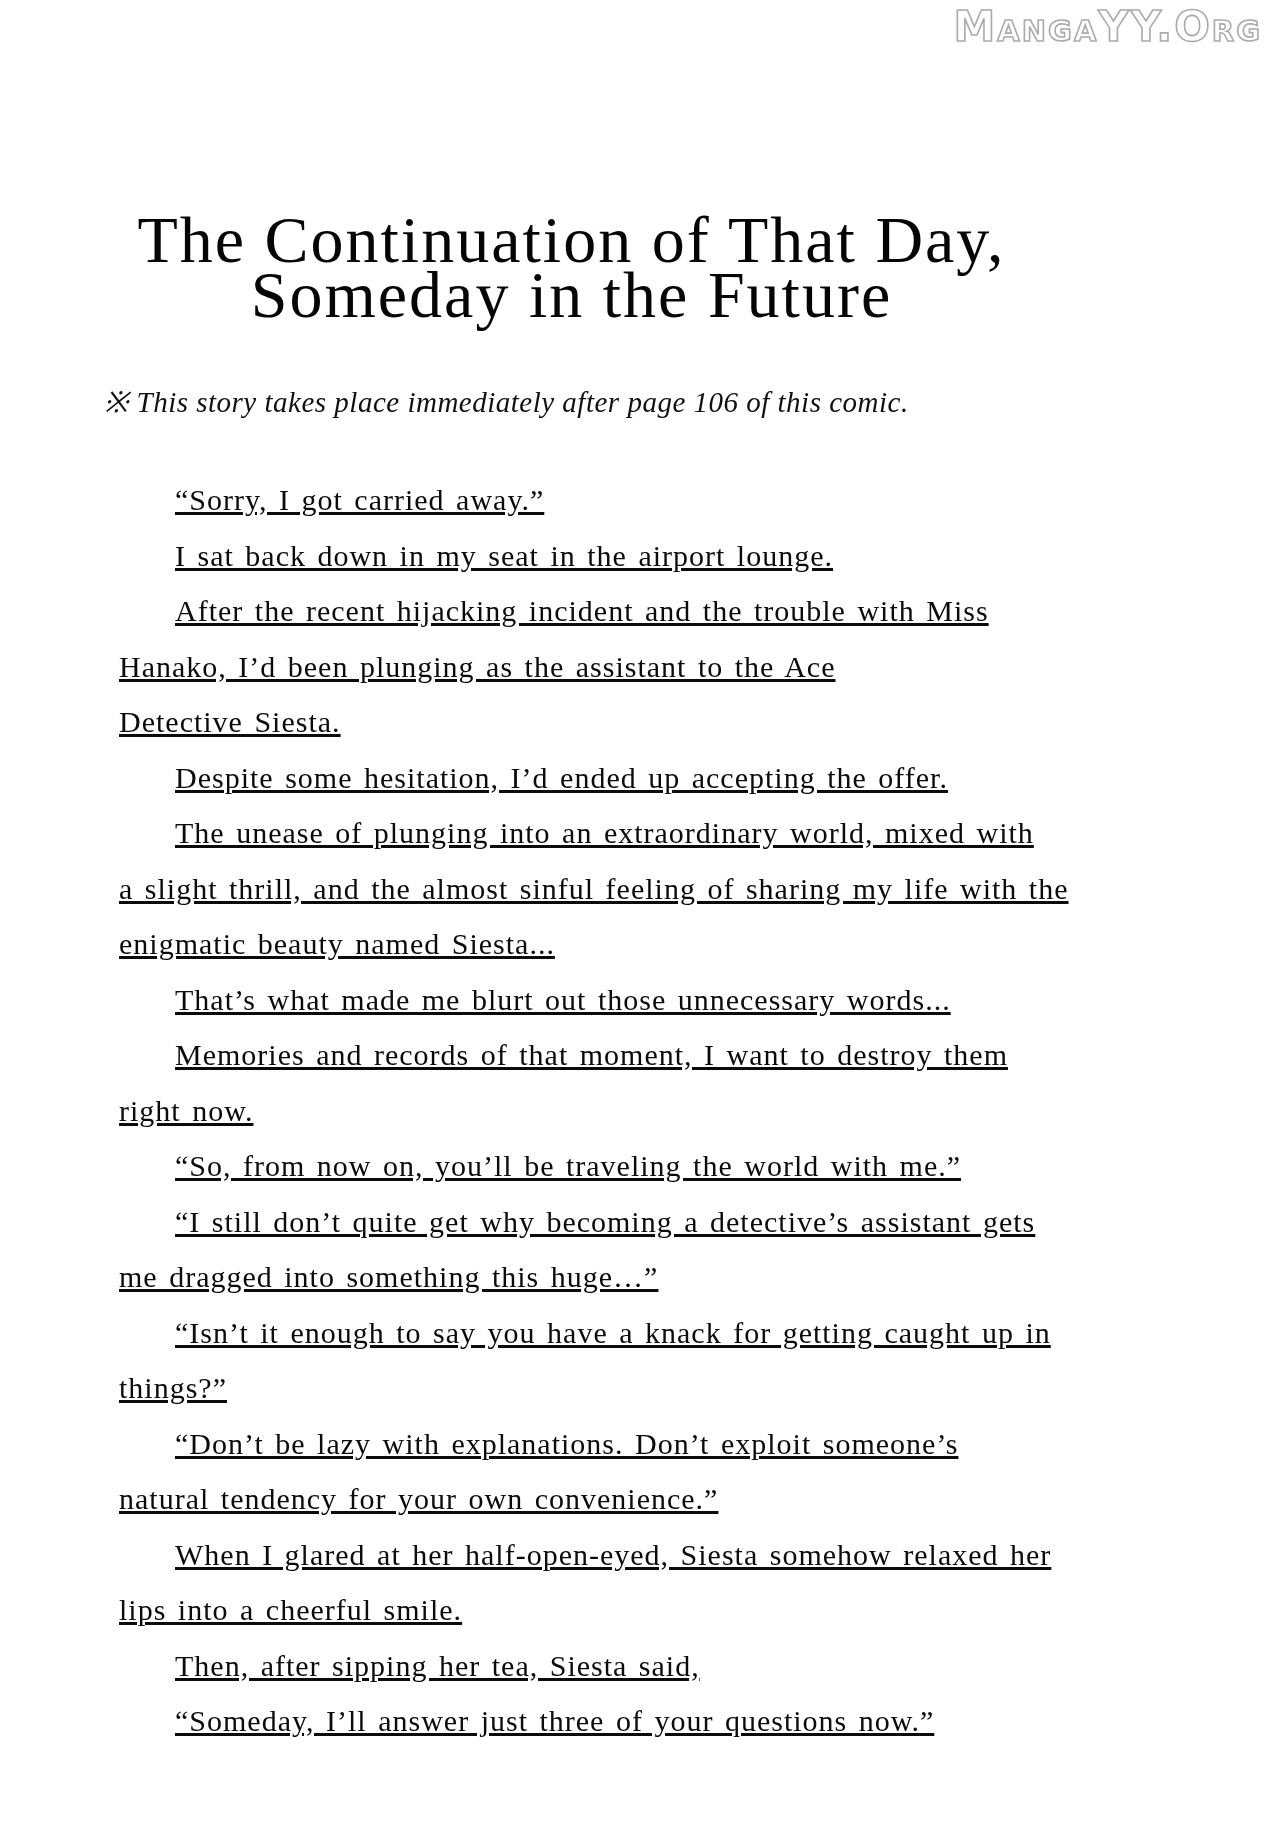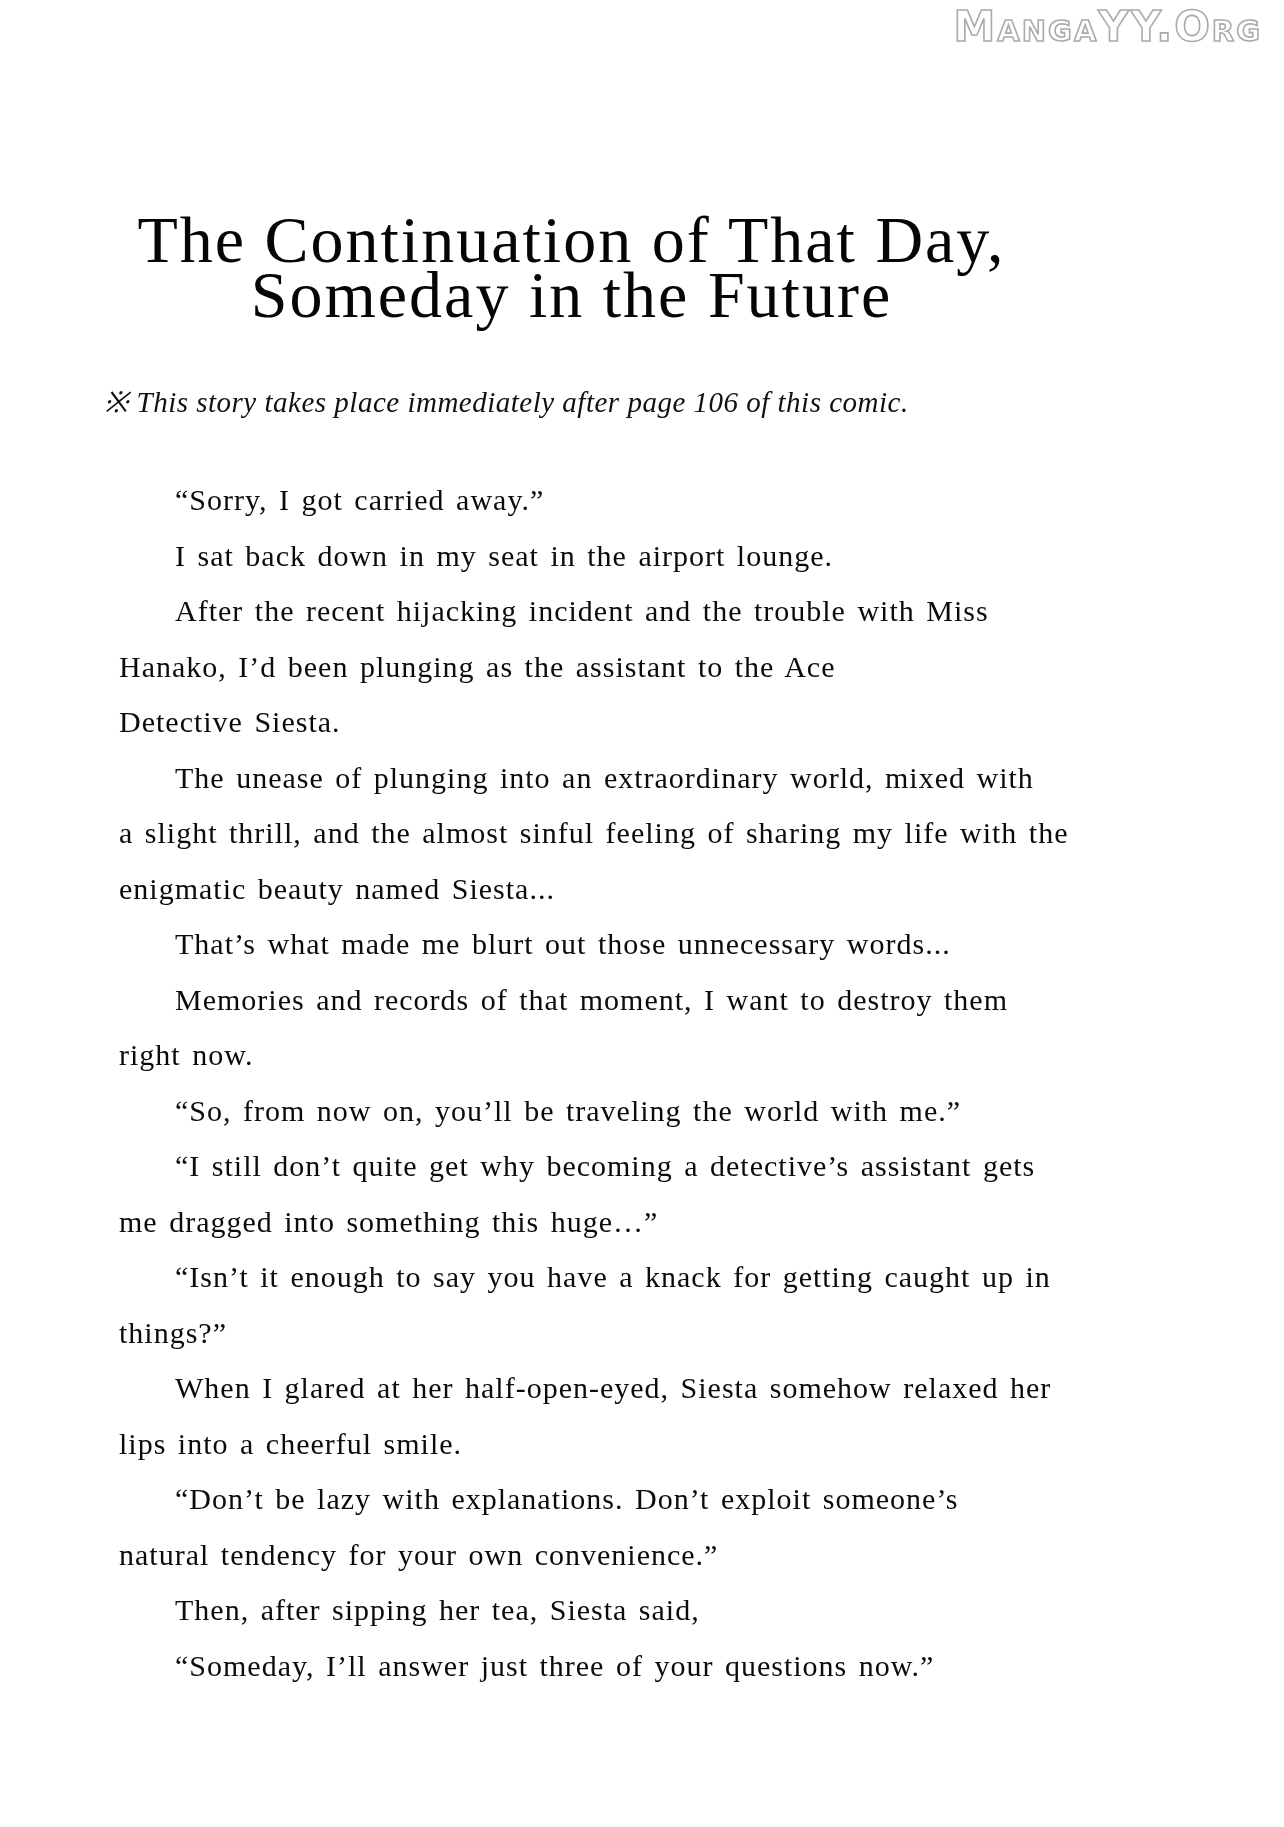--- a/index.html
+++ b/index.html
@@ -53,20 +53,21 @@
     line-height: 36px;
     letter-spacing: 0.5px;
     color: #111111;
   }
   .story {
     margin-top: 52px;
     font-size: 30px;
     line-height: 55.5px;
     letter-spacing: 1px;
     word-spacing: 3px;
+    text-decoration: underline;
   }
   .para {
     margin: 0 0 0 15px;
     text-indent: 56px;
     white-space: pre-line;
   }
 </style>
 </head>
 <body>
 
@@ -77,31 +78,32 @@
 Someday in the Future</h1>
 
   <div class="note">※ This story takes place immediately after page 106 of this comic.</div>
 
   <div class="story">
       <p class="para">“Sorry, I got carried away.”</p>
       <p class="para">I sat back down in my seat in the airport lounge.</p>
       <p class="para">After the recent hijacking incident and the trouble with Miss
 Hanako, I’d been plunging as the assistant to the Ace
 Detective Siesta.</p>
+      <p class="para">Despite some hesitation, I’d ended up accepting the offer.</p>
       <p class="para">The unease of plunging into an extraordinary world, mixed with
 a slight thrill, and the almost sinful feeling of sharing my life with the
 enigmatic beauty named Siesta...</p>
       <p class="para">That’s what made me blurt out those unnecessary words...</p>
       <p class="para">Memories and records of that moment, I want to destroy them
 right now.</p>
       <p class="para">“So, from now on, you’ll be traveling the world with me.”</p>
       <p class="para">“I still don’t quite get why becoming a detective’s assistant gets
 me dragged into something this huge…”</p>
       <p class="para">“Isn’t it enough to say you have a knack for getting caught up in
 things?”</p>
+      <p class="para">“Don’t be lazy with explanations. Don’t exploit someone’s
+natural tendency for your own convenience.”</p>
       <p class="para">When I glared at her half-open-eyed, Siesta somehow relaxed her
 lips into a cheerful smile.</p>
-      <p class="para">“Don’t be lazy with explanations. Don’t exploit someone’s
-natural tendency for your own convenience.”</p>
       <p class="para">Then, after sipping her tea, Siesta said,</p>
       <p class="para">“Someday, I’ll answer just three of your questions now.”</p>
     </div>
 </div>
 
 </body></html>

